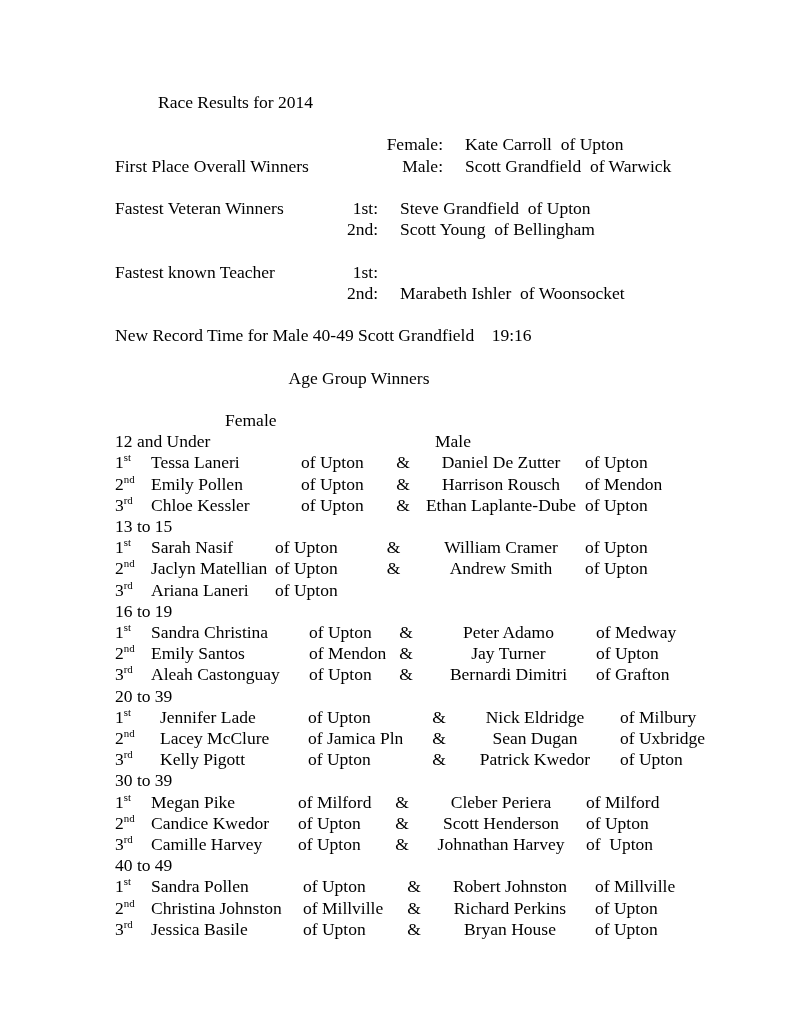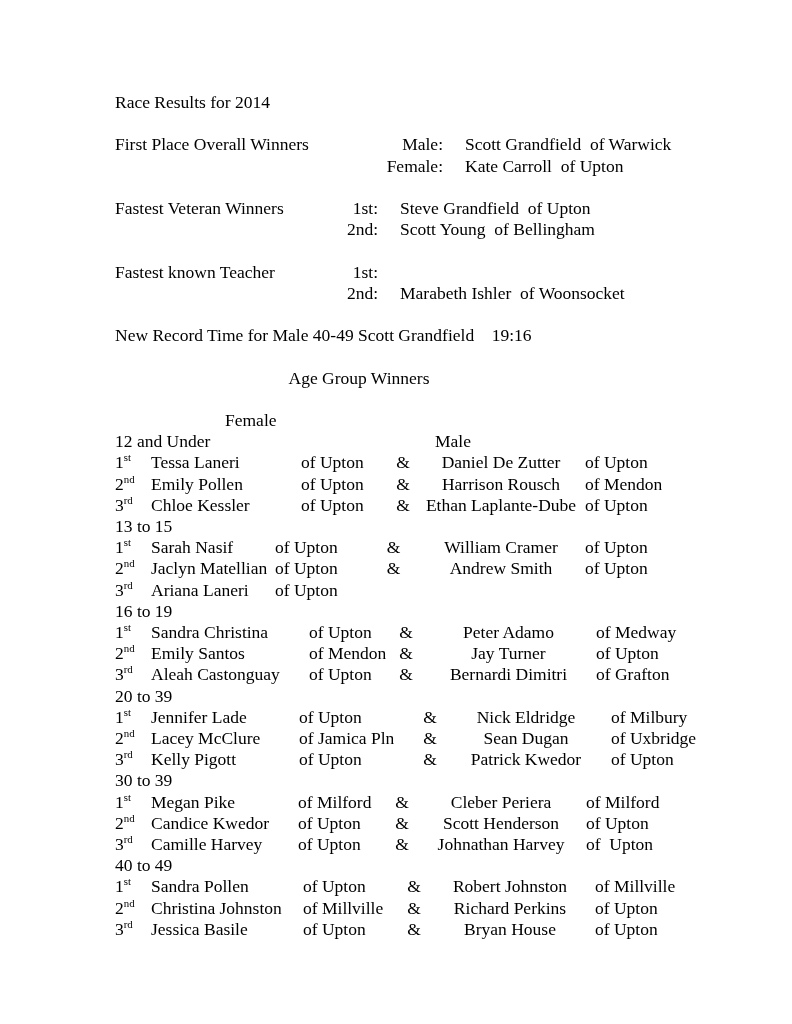--- a/index.html
+++ b/index.html
@@ -23,21 +23,21 @@
   .doc {
     position: absolute;
     left: 115px;
     top: 92px;
     width: 600px;
     font-size: 17.5px;
     line-height: 21.2px;
   }
 
   
-  .line { white-space: pre; }
+  .line { white-space: pre; margin-left: 43px; }
   .blank { height: 21.2px; }
 
   .hdr-row { display: flex; white-space: pre; }
   .hdr-label { display: inline-block; }
   .hdr-key { display: inline-block; text-align: right; }
   .hdr-val { display: inline-block; }
 
   
   .fp-label { width: 242px; }
   .fp-key   { width: 86px; }
@@ -102,21 +102,21 @@
   .g1 .f-name { width: 124px; }
   .g1 .f-town { width: 95px; }
   .g1 .amp    { width: 47px; }
   .g1 .m-name { width: 168px; }
 
   .g2 .f-name { width: 158px; }
   .g2 .f-town { width: 82px; }
   .g2 .amp    { width: 30px; }
   .g2 .m-name { width: 175px; }
 
-  .g3 .f-name { width: 148px; }
+  .g3 .f-name { width: 148px; margin-left: 9px; }
   .g3 .f-town { width: 120px; }
   .g3 .amp    { width: 22px; }
   .g3 .m-name { width: 170px; }
 
   .g4 .f-name { width: 147px; }
   .g4 .f-town { width: 90px; }
   .g4 .amp    { width: 28px; }
   .g4 .m-name { width: 170px; }
 
   .g5 .f-name { width: 152px; }
@@ -128,28 +128,28 @@
 <body>
 
 <div class="page">
   <div class="doc">
 
     <div class="line">Race Results for 2014</div>
     <div class="blank"></div>
 
     <div>
       <div class="hdr-row">
+        <span class="hdr-label fp-label"></span>
+        <span class="hdr-key fp-key">Female:</span>
+        <span class="hdr-val fp-val">Kate Carroll  of Upton</span>
+      </div>
+      <div class="hdr-row">
         <span class="hdr-label fp-label">First Place Overall Winners</span>
         <span class="hdr-key fp-key">Male:</span>
         <span class="hdr-val fp-val">Scott Grandfield  of Warwick</span>
-      </div>
-      <div class="hdr-row">
-        <span class="hdr-label fp-label"></span>
-        <span class="hdr-key fp-key">Female:</span>
-        <span class="hdr-val fp-val">Kate Carroll  of Upton</span>
       </div>
     </div>
     <div class="blank"></div>
 
     <div>
       <div class="hdr-row">
         <span class="hdr-label fv-label">Fastest Veteran Winners</span>
         <span class="hdr-key fv-key">1st:</span>
         <span class="hdr-val fv-val">Steve Grandfield  of Upton</span>
       </div>

